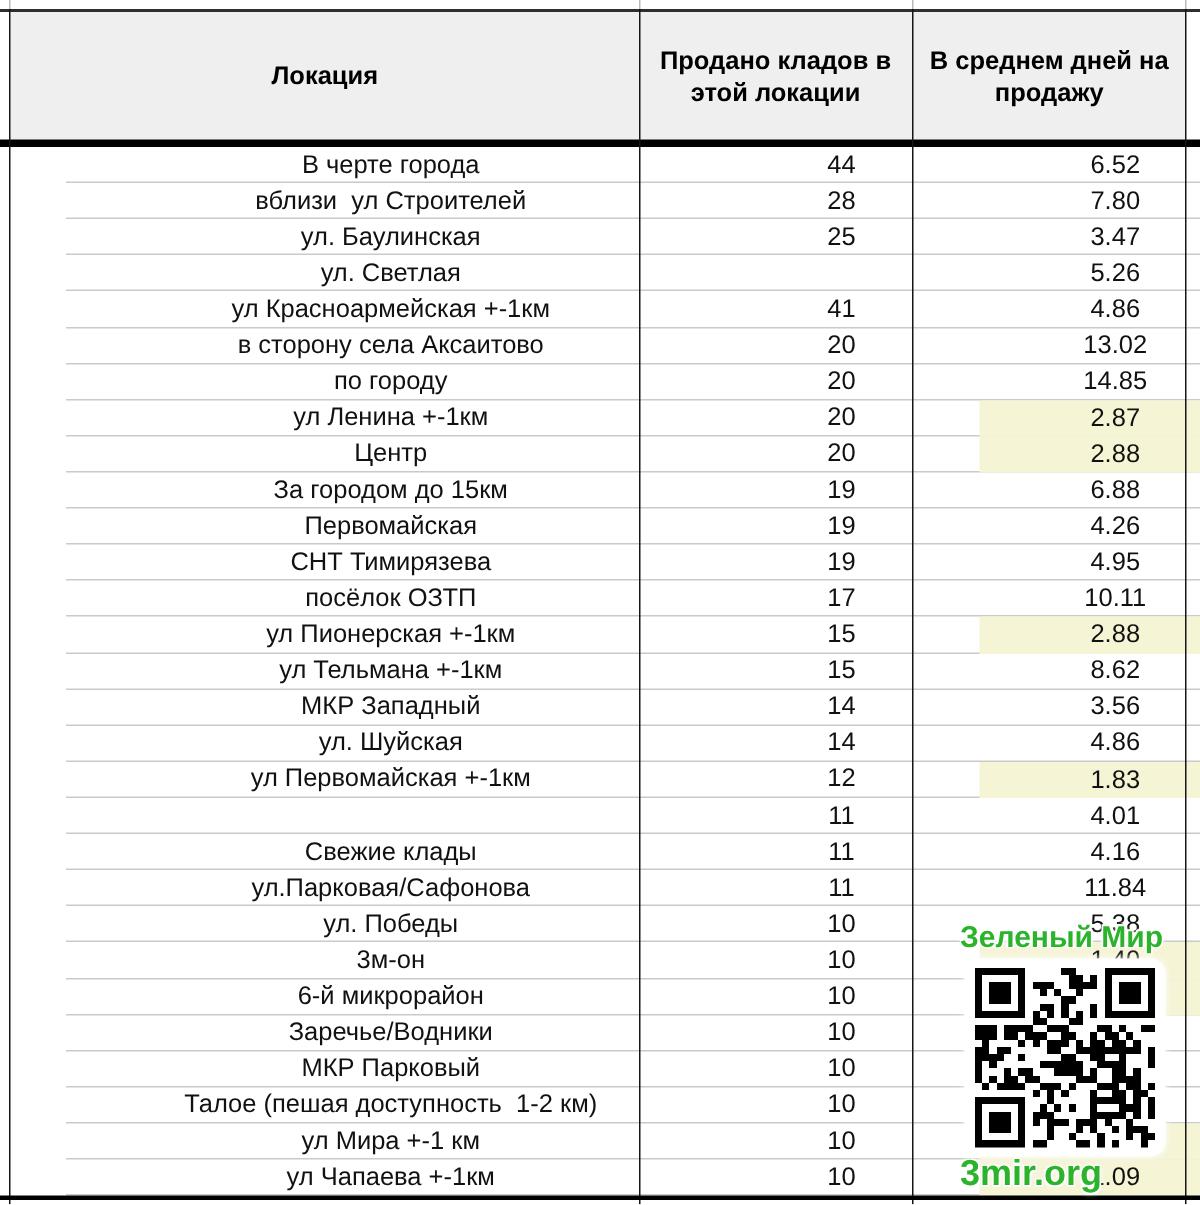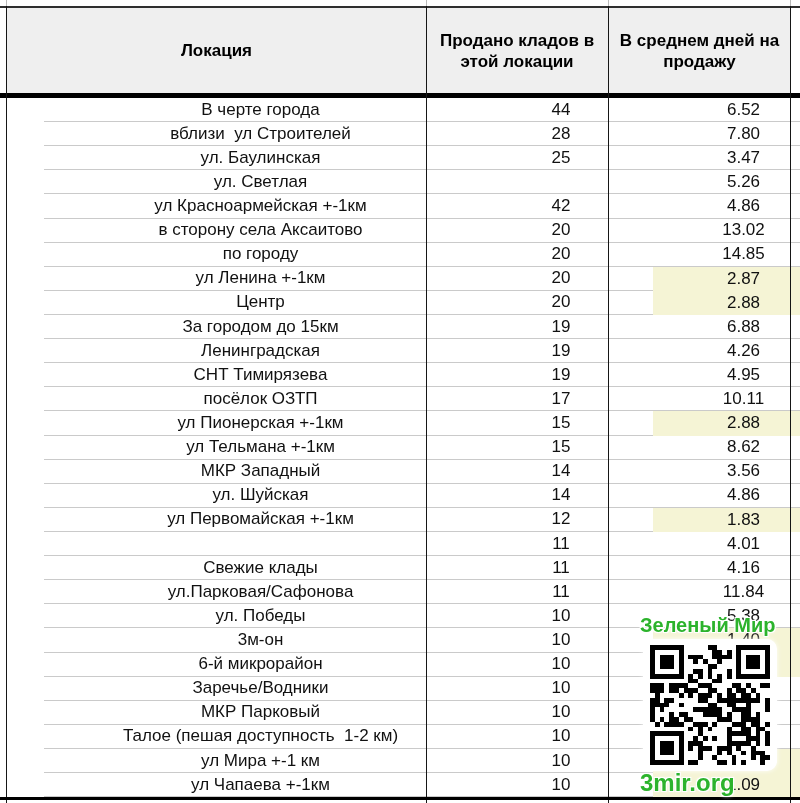--- a/index.html
+++ b/index.html
@@ -81,21 +81,21 @@
         <div class="cell c-loc">ул. Баулинская</div>
         <div class="cell c-sold">25</div>
         <div class="cell c-days">3.47</div>
       </div>
       <div class="row">
         <div class="cell c-loc">ул. Светлая</div>
         <div class="cell c-days">5.26</div>
       </div>
       <div class="row">
         <div class="cell c-loc">ул Красноармейская +-1км</div>
-        <div class="cell c-sold">42</div>
+        <div class="cell c-sold">41</div>
         <div class="cell c-days">4.86</div>
       </div>
       <div class="row">
         <div class="cell c-loc">в сторону села Аксаитово</div>
         <div class="cell c-sold">20</div>
         <div class="cell c-days">13.02</div>
       </div>
       <div class="row">
         <div class="cell c-loc">по городу</div>
         <div class="cell c-sold">20</div>
@@ -110,21 +110,21 @@
         <div class="cell c-loc">Центр</div>
         <div class="cell c-sold">20</div>
         <div class="cell c-days hl">2.88</div>
       </div>
       <div class="row">
         <div class="cell c-loc">За городом до 15км</div>
         <div class="cell c-sold">19</div>
         <div class="cell c-days">6.88</div>
       </div>
       <div class="row">
-        <div class="cell c-loc">Ленинградская</div>
+        <div class="cell c-loc">Первомайская</div>
         <div class="cell c-sold">19</div>
         <div class="cell c-days">4.26</div>
       </div>
       <div class="row">
         <div class="cell c-loc">СНТ Тимирязева</div>
         <div class="cell c-sold">19</div>
         <div class="cell c-days">4.95</div>
       </div>
       <div class="row">
         <div class="cell c-loc">посёлок ОЗТП</div>

